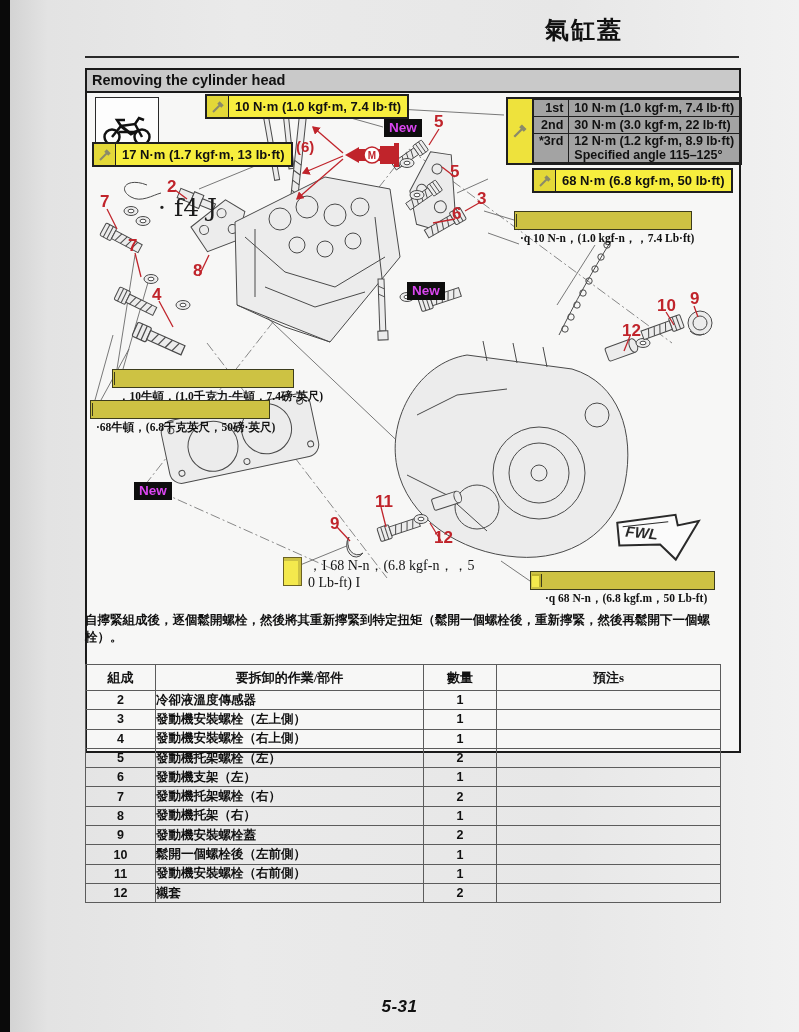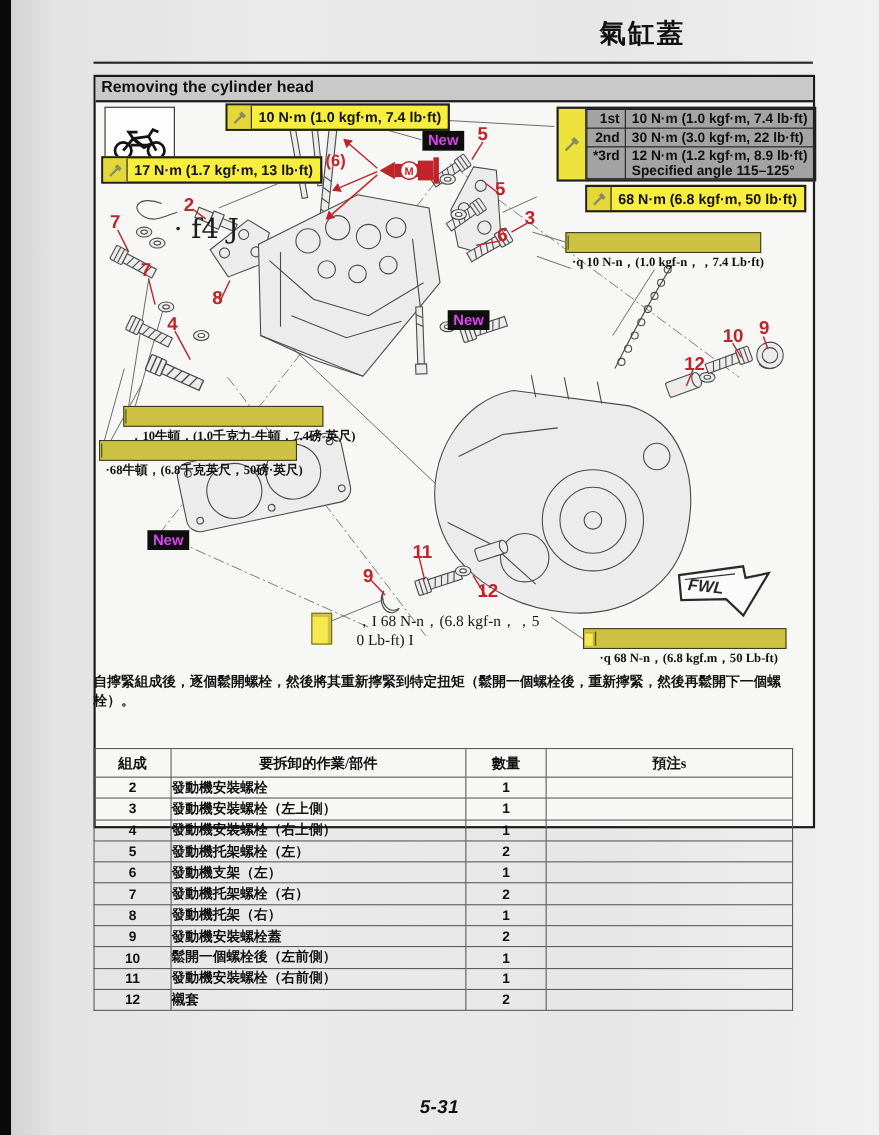--- a/index.html
+++ b/index.html
@@ -46,21 +46,21 @@
   .newlbl{position:absolute;background:#0d0d0d;color:#d946ef;font-weight:bold;font-size:13.5px;
     padding:1px 5px;line-height:16px;}
   .rednum{position:absolute;color:#c0242b;font-weight:bold;font-size:17px;font-family:"Liberation Sans",sans-serif;}
   .six{position:absolute;color:#c0242b;font-weight:bold;font-size:15px;}
   .f4j{position:absolute;font-family:"DejaVu Serif","Liberation Serif",serif;font-size:25px;color:#1c1c1c;}
   .moto-box{position:absolute;left:8px;top:4px;width:62px;height:62px;background:#fdfdfd;border:1.5px solid #2a2a2a;
     display:flex;align-items:center;justify-content:center;}
   
   .intro{position:absolute;left:85px;top:612px;width:650px;
     font-family:"Liberation Serif","DejaVu Serif",serif;font-size:12.5px;font-weight:bold;}
-  table.parts{position:absolute;left:85px;top:680px;border-collapse:collapse;table-layout:fixed;
+  table.parts{position:absolute;left:85px;top:664px;border-collapse:collapse;table-layout:fixed;
     font-family:"Liberation Serif","DejaVu Serif",serif;}
   table.parts th,table.parts td{border:1.3px solid #5c5c5c;box-sizing:border-box;}
   table.parts th{font-size:13px;height:26px;font-weight:bold;}
   table.parts td{font-size:12.5px;height:19.3px;padding:0;}
   td.cno{text-align:center;font-family:"Liberation Sans",sans-serif;font-weight:bold;font-size:12.5px;}
   td.cpart{padding-left:9px;font-weight:bold;}
   td.cqty{text-align:center;font-family:"Liberation Sans",sans-serif;font-weight:bold;font-size:12.5px;}
   .pagenum{position:absolute;left:0;top:997px;width:799px;text-align:center;
     font-size:17px;font-weight:bold;letter-spacing:0.5px;font-style:italic;}
 </style>
@@ -357,21 +357,21 @@
     </div>
     <div class="khaki" style="left:3px;top:307px;width:178px;">
       <span class="kic"></span>
       <span class="ktx">·68牛頓，(6.8千克英尺，50磅·英尺)</span>
     </div>
     <div class="khaki" style="left:443px;top:478px;width:183px;">
       <span class="kic"></span>
       <span class="ktx">·q 68 N-n，(6.8 kgf.m，50 Lb-ft)</span>
     </div>
 
-    <div class="white-call" style="left:196px;top:464px;gap:16px;">
+    <div class="white-call" style="left:196px;top:464px;">
       <span class="wic"></span>
       <span>
         <div>，I 68 N-n，(6.8 kgf-n，，5</div>
         <div>0 Lb-ft) I</div>
       </span>
     </div>
 
     <div class="newlbl" style="left:297px;top:26px;">New</div>
     <div class="newlbl" style="left:320px;top:189px;">New</div>
     <div class="newlbl" style="left:47px;top:389px;">New</div>
@@ -408,21 +408,21 @@
     </colgroup>
   <tbody>
       <tr>
     <th>組成</th>
     <th>要拆卸的作業/部件</th>
     <th>數量</th>
     <th>預注s</th>
   </tr>
   <tr>
         <td class="cno">2</td>
-        <td class="cpart">發動機安裝螺栓</td>
+        <td class="cpart">冷卻液溫度傳感器</td>
         <td class="cqty">1</td>
         <td></td>
       </tr>
   <tr>
         <td class="cno">3</td>
         <td class="cpart">發動機安裝螺栓（左上側）</td>
         <td class="cqty">1</td>
         <td></td>
       </tr>
   <tr>

